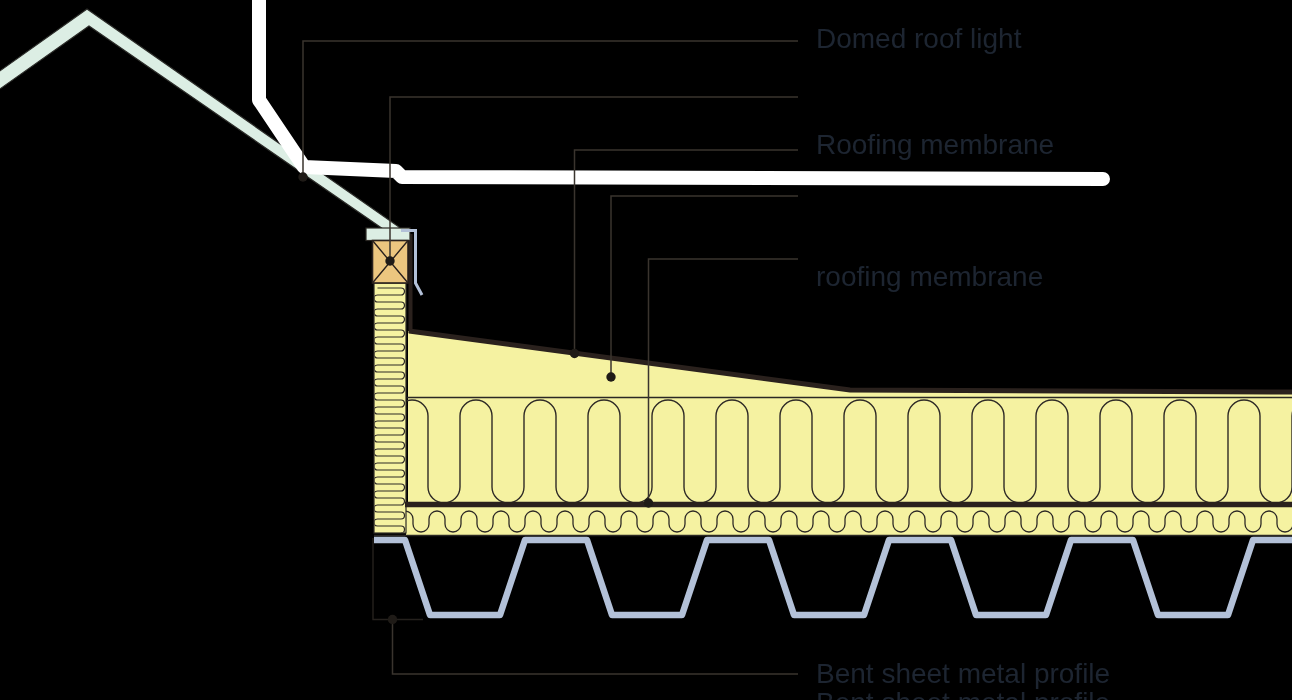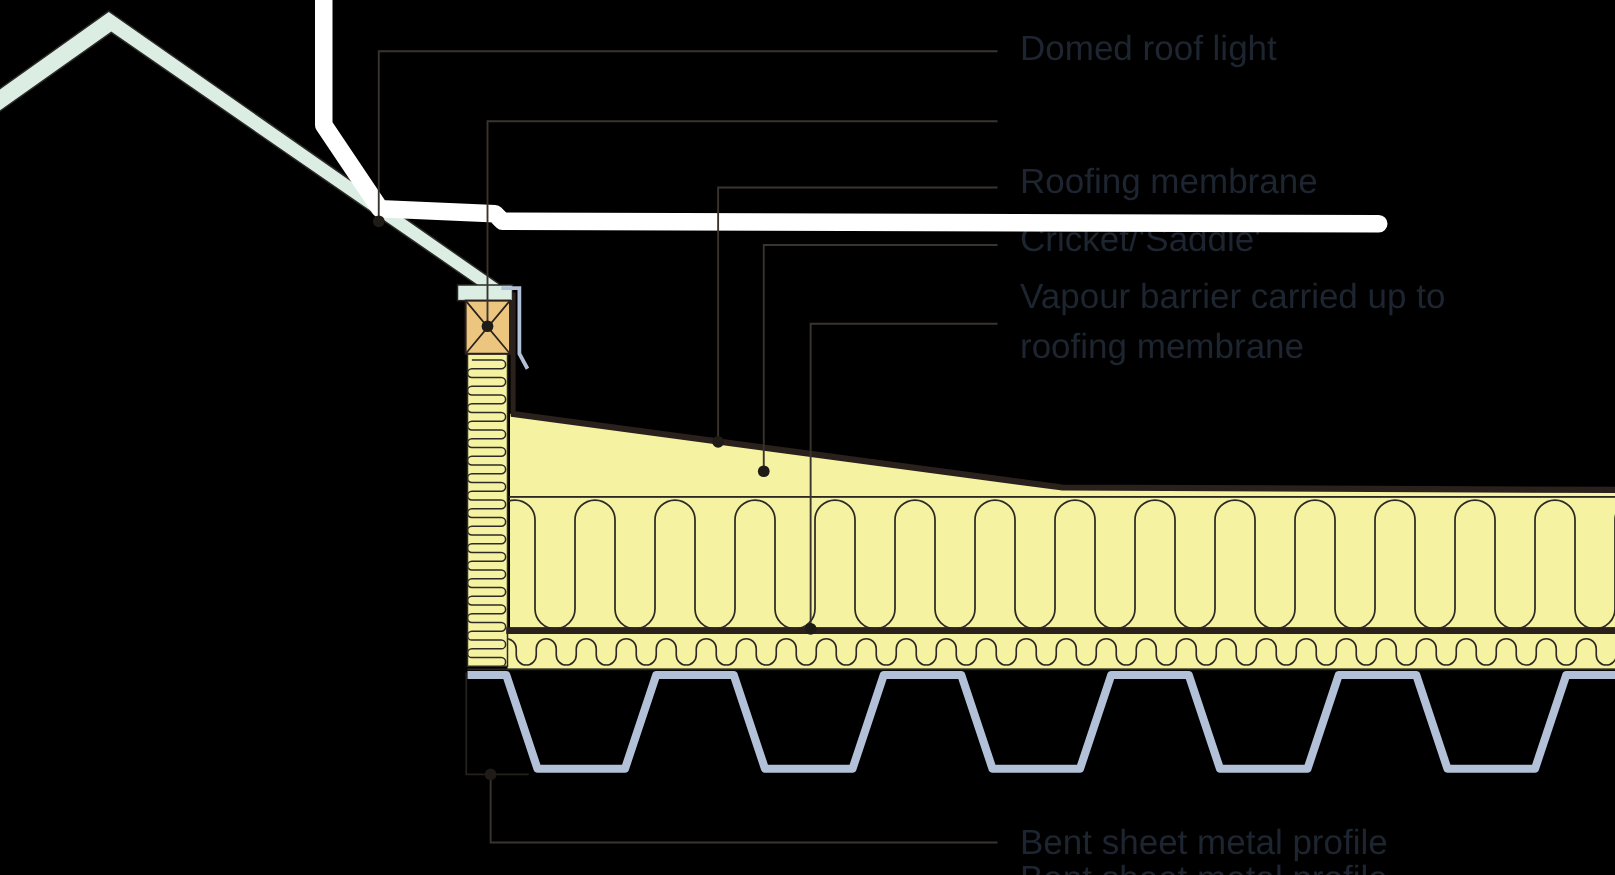--- a/index.html
+++ b/index.html
@@ -56,22 +56,20 @@
     <path d="M 401 230.5 L 415.5 230.5 L 415.5 283 L 422 295" fill="none" stroke="#b3c1d8" stroke-width="3"></path>
     <g>
       <rect x="372.5" y="240.5" width="35.5" height="42.5" fill="#ecc67f" stroke="#2a211d" stroke-width="1.6"></rect>
       <path d="M 372.5 240.5 L 408 283 M 408 240.5 L 372.5 283" stroke="#2a211d" stroke-width="1.4" fill="none"></path>
     </g>
   </svg>
 
   <div id="labels" class="layer">
     <div class="label" style="top:25px">Domed roof light</div>
     <div class="label" style="top:131px">Roofing membrane</div>
-    <div class="label" style="top:178px">Cricket/'Saddle'</div>
-    <div class="label" style="top:223px">Vapour barrier carried up to</div>
     <div class="label" style="top:263px">roofing membrane</div>
     <div class="label" style="top:660px">Bent sheet metal profile</div>
     <div class="label" style="top:689px">Bent sheet metal profile</div>
   </div>
 
   <svg id="overlay" class="layer" width="1292" height="700" viewBox="0 0 1292 700">
     <path d="M 259 -10 L 259 100 L 304 167 L 396 171 L 402 177 L 1103 179" fill="none" stroke="#ffffff" stroke-width="14" stroke-linejoin="round" stroke-linecap="round"></path>
   </svg>
 
   <svg id="leaders" class="layer" width="1292" height="700" viewBox="0 0 1292 700">

